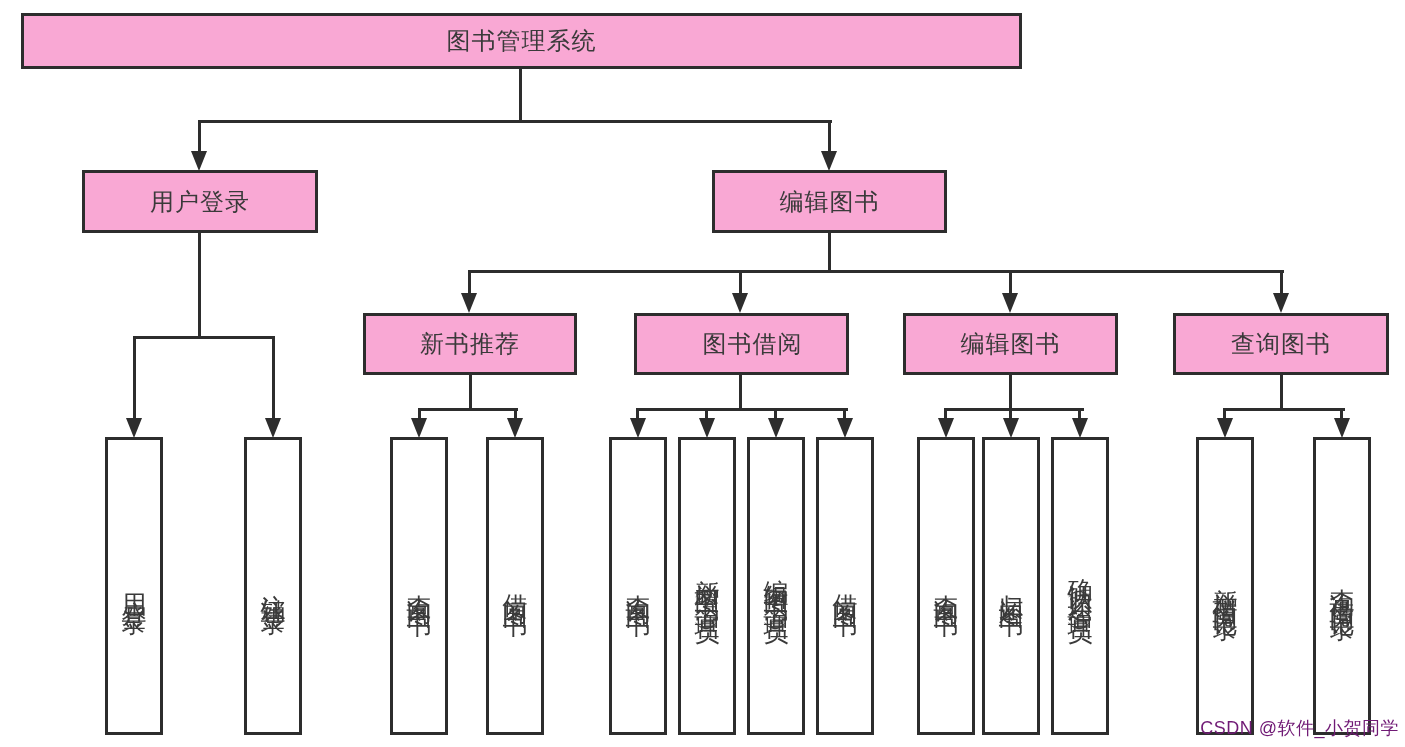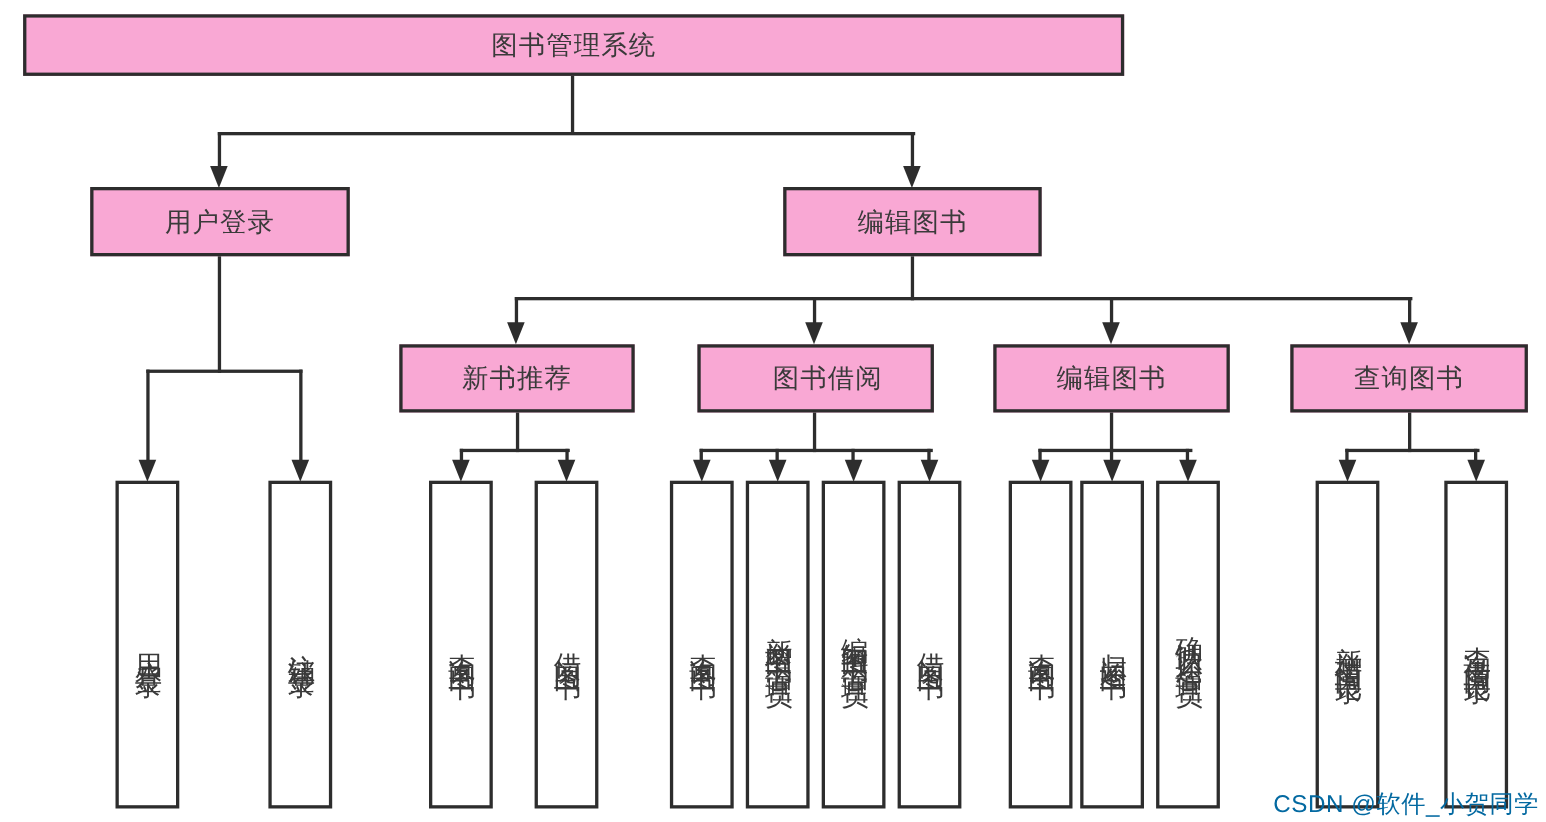--- a/index.html
+++ b/index.html
@@ -45,22 +45,22 @@
   .arrow{
     position:absolute;
     width:0;height:0;
     border-left:8px solid transparent;
     border-right:8px solid transparent;
     border-top:20px solid #2d2d2d;
   }
   .watermark{
     position:absolute;
     top:716px;right:6px;
-    font-size:22px;
-    color:#0369a1;
+    font-size:18px;
+    color:#701a75;
     z-index:5;
     letter-spacing:0.5px;
   }
 </style>
 </head>
 <body>
 
 <div class="canvas">
 
   <div class="box" style="left:21px;top:13px;width:1001px;height:56px;">

